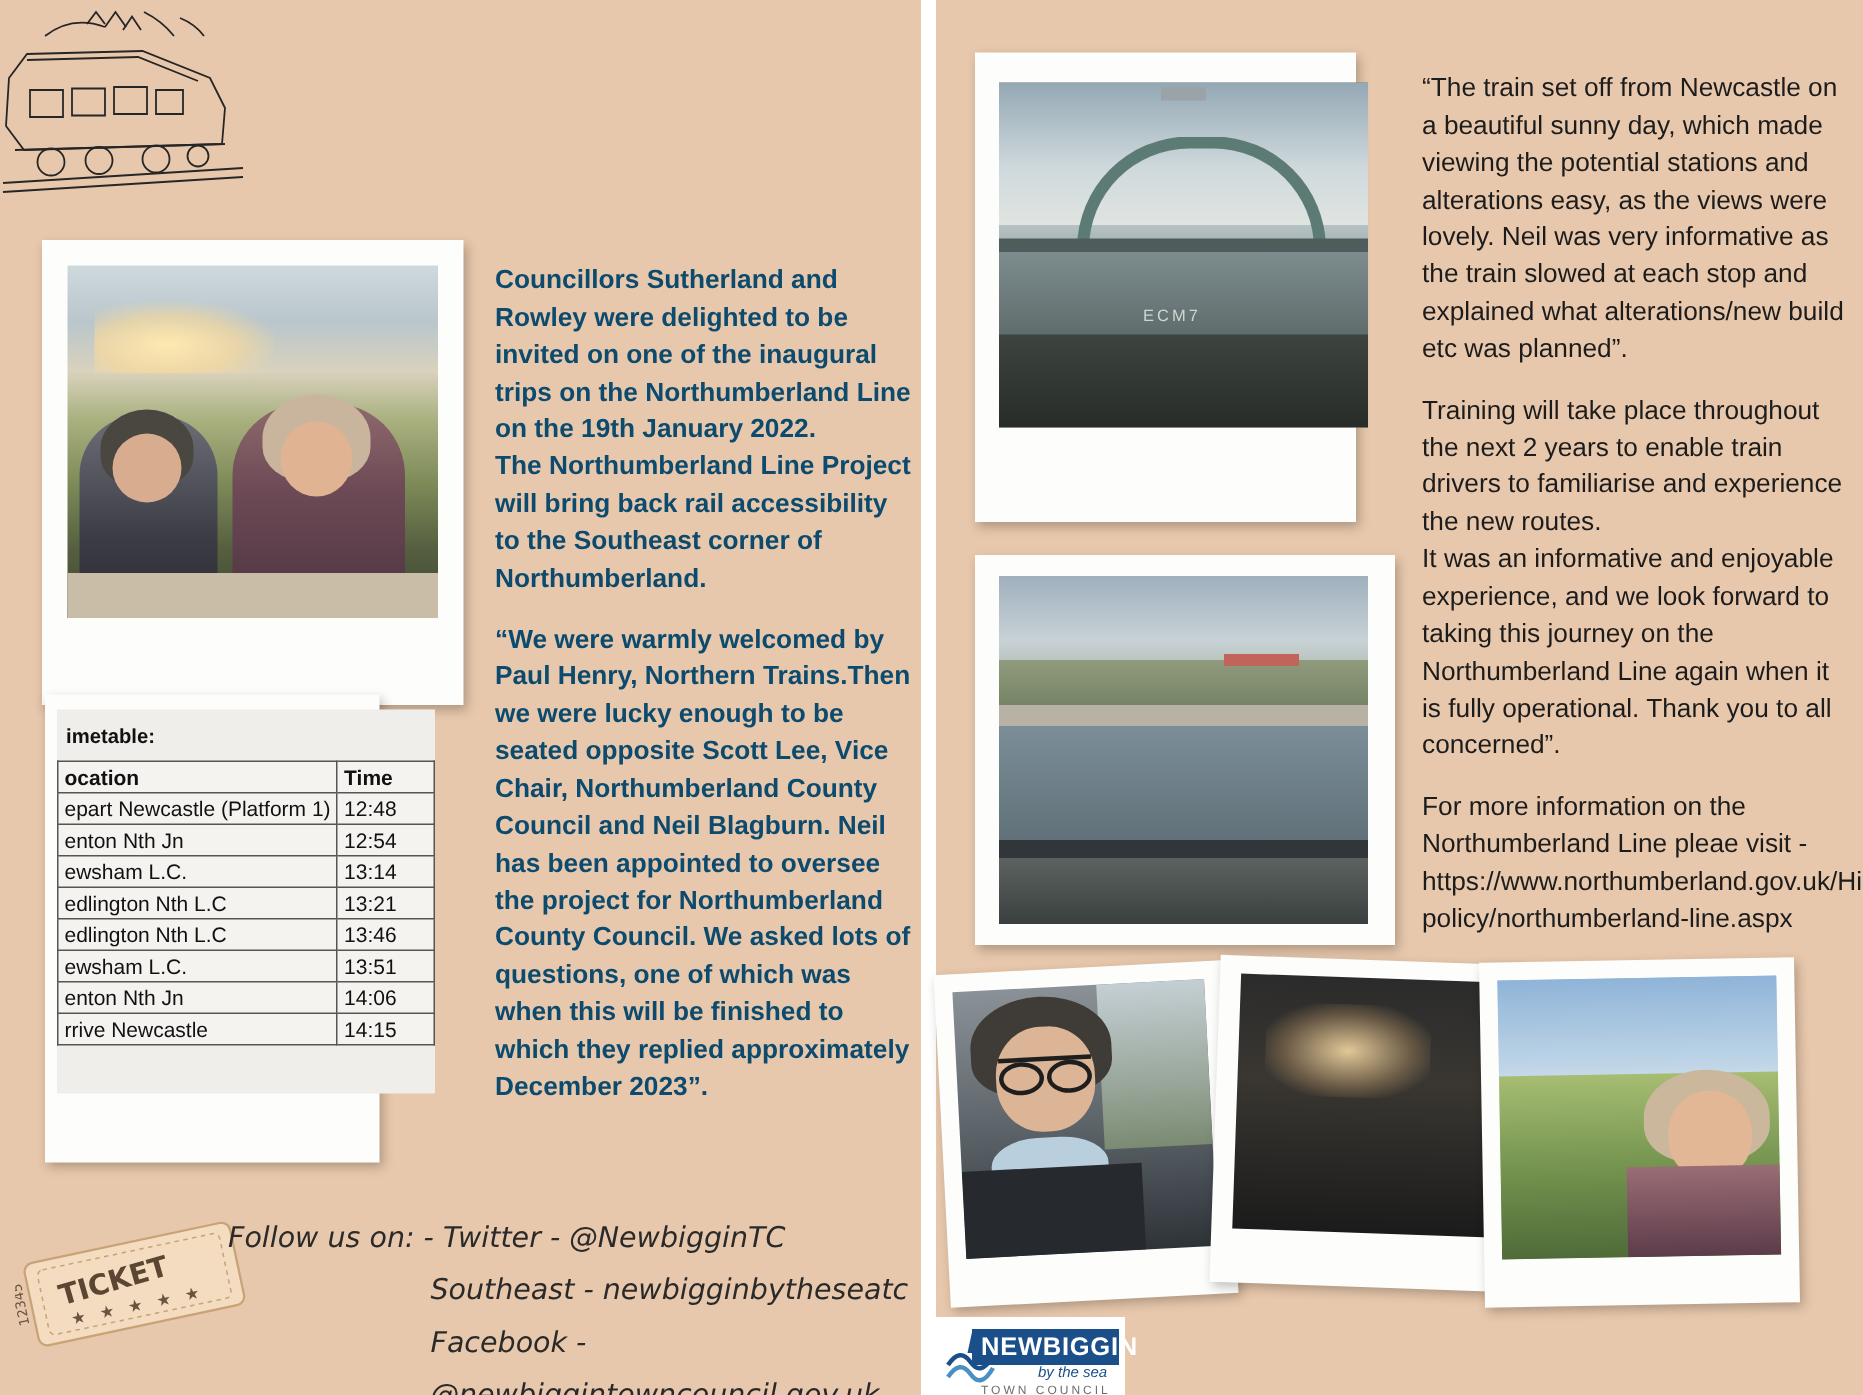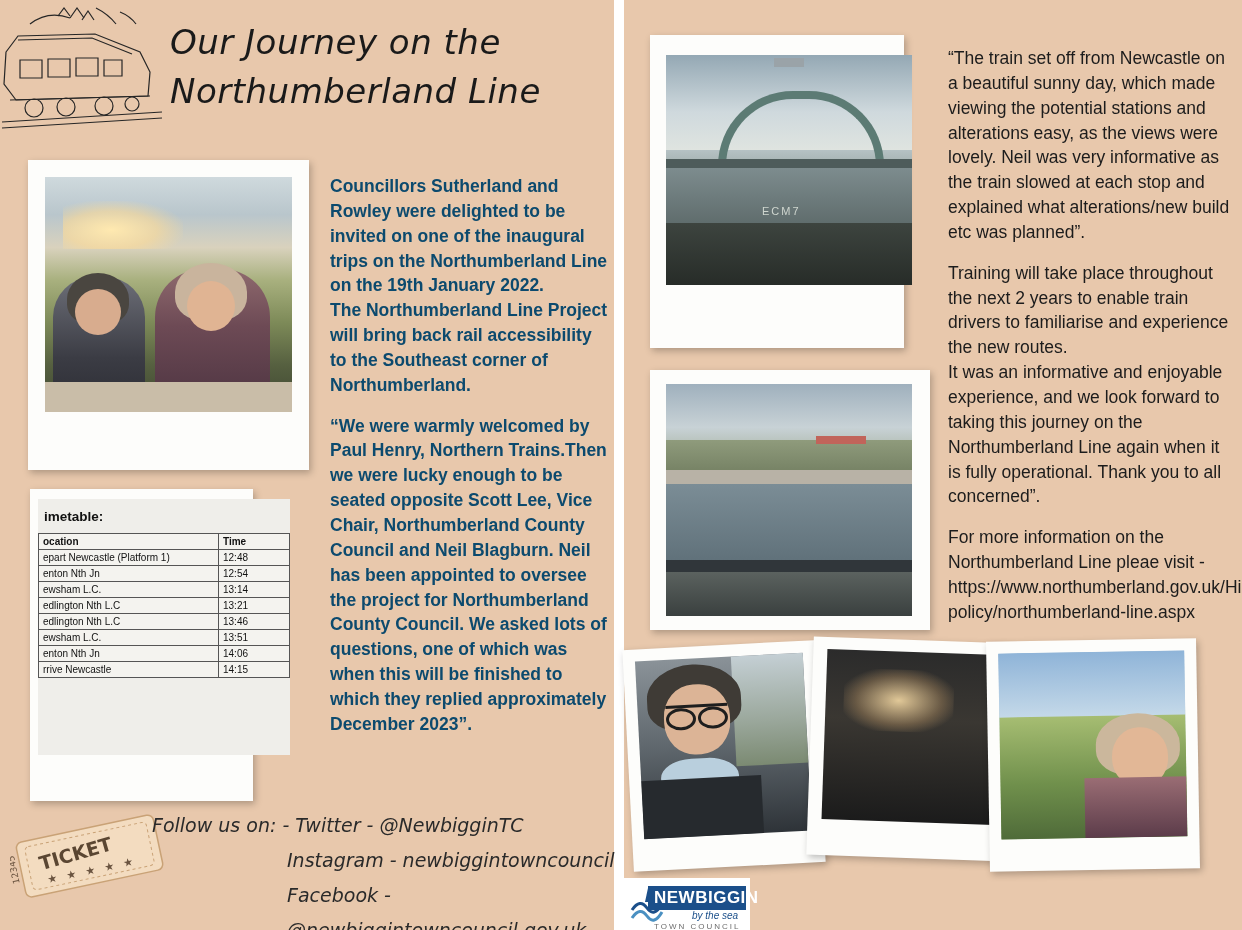--- a/index.html
+++ b/index.html
@@ -94,39 +94,39 @@
   .pl-1 .p-right .face{
     position:absolute; left:32px; top:12px; width:48px; height:50px;
     background:#e0b493; border-radius:50%;
   }
   .pl-1 .table{
     position:absolute; left:0; bottom:0; width:247px; height:30px;
     background:#c9bda8;
   }
 
   
-  .pl-2 { left: 30px; top: 489px; width: 223px; height: 312px; }
+  .pl-2 { left: 30px; top: 463px; width: 223px; height: 312px; }
   .pl-2 .photo { left: 8px; top: 10px; width: 252px; height: 256px; background:#efeeea; }
 
   .tt {
     position: absolute;
     left: 0; top: 0;
     width: 252px;
     font-size: 12.5px;
     color: #111;
   }
   .tt .tt-title {
     position:absolute; left:6px; top:10px; font-weight: bold; font-size: 13.5px;
   }
   .tt table {
     position: absolute;
     left: 0; top: 34px;
     width: 252px;
     border-collapse: collapse;
-    font-size: 10px;
+    font-size: 14px;
   }
   .tt th, .tt td {
     border: 1px solid #555;
     padding: 2px 4px;
     background: #f4f3ef;
     text-align: left;
     white-space: nowrap;
   }
   .tt th { font-weight: bold; }
   .tt td.time, .tt th.time { text-align: left; width: 62px; }
@@ -314,24 +314,20 @@
       <path d="M2 128 L162 118"></path>
       <path d="M30 24 q18 -14 40 -6"></path>
       <path d="M58 16 l6 -8 l6 8"></path>
       <path d="M70 18 l7 -10 l7 10"></path>
       <path d="M82 20 l6 -9 l6 9"></path>
       <path d="M96 8 q12 6 20 16"></path>
       <path d="M120 12 q10 4 16 12"></path>
     </g>
   </svg>
 
-  <div class="title">
-    <div>Our Journey on the</div>
-    <div>Northumberland Line</div>
-  </div>
 
   <div class="polaroid pl-1">
     <div class="photo">
       <div class="sun"></div>
       <div class="p-left">
         <div class="hair"></div>
         <div class="face"></div>
       </div>
       <div class="p-right">
         <div class="hair"></div>
@@ -401,21 +397,21 @@
       <rect x="10" y="22" width="140" height="56" rx="6" fill="#f3dcc0" stroke="#c9a276" stroke-width="1.5"></rect>
       <rect x="18" y="28" width="124" height="44" rx="4" fill="none" stroke="#c9a276" stroke-width="1" stroke-dasharray="3 3"></rect>
       <text x="30" y="54" font-family="DejaVu Sans, sans-serif" font-size="19" font-weight="bold" fill="#5a4632" transform="rotate(-4 30 54)">TICKET</text>
       <text x="34" y="68" font-family="DejaVu Sans, sans-serif" font-size="11" fill="#6a5440" letter-spacing="3">★ ★ ★ ★ ★</text>
       <text x="6" y="62" font-family="DejaVu Sans, sans-serif" font-size="9" fill="#6a5440" transform="rotate(-90 6 62)">12345</text>
     </g>
   </svg>
 
   <div class="follow">
     <div class="ln1">Follow us on: -  Twitter -  @NewbigginTC</div>
-    <div class="ln2">Instagram -  newbiggintowncouncil</div>
+    <div class="ln2">Southeast -  newbigginbytheseatc</div>
     <div class="ln3">Facebook -  @newbiggintowncouncil.gov.uk</div>
   </div>
 
   <div class="polaroid pr-1">
     <div class="photo">
       <div class="sky"></div>
       <div class="hdr"></div>
       <div class="arch"></div>
       <div class="deck"></div>
       <div class="water"></div>

